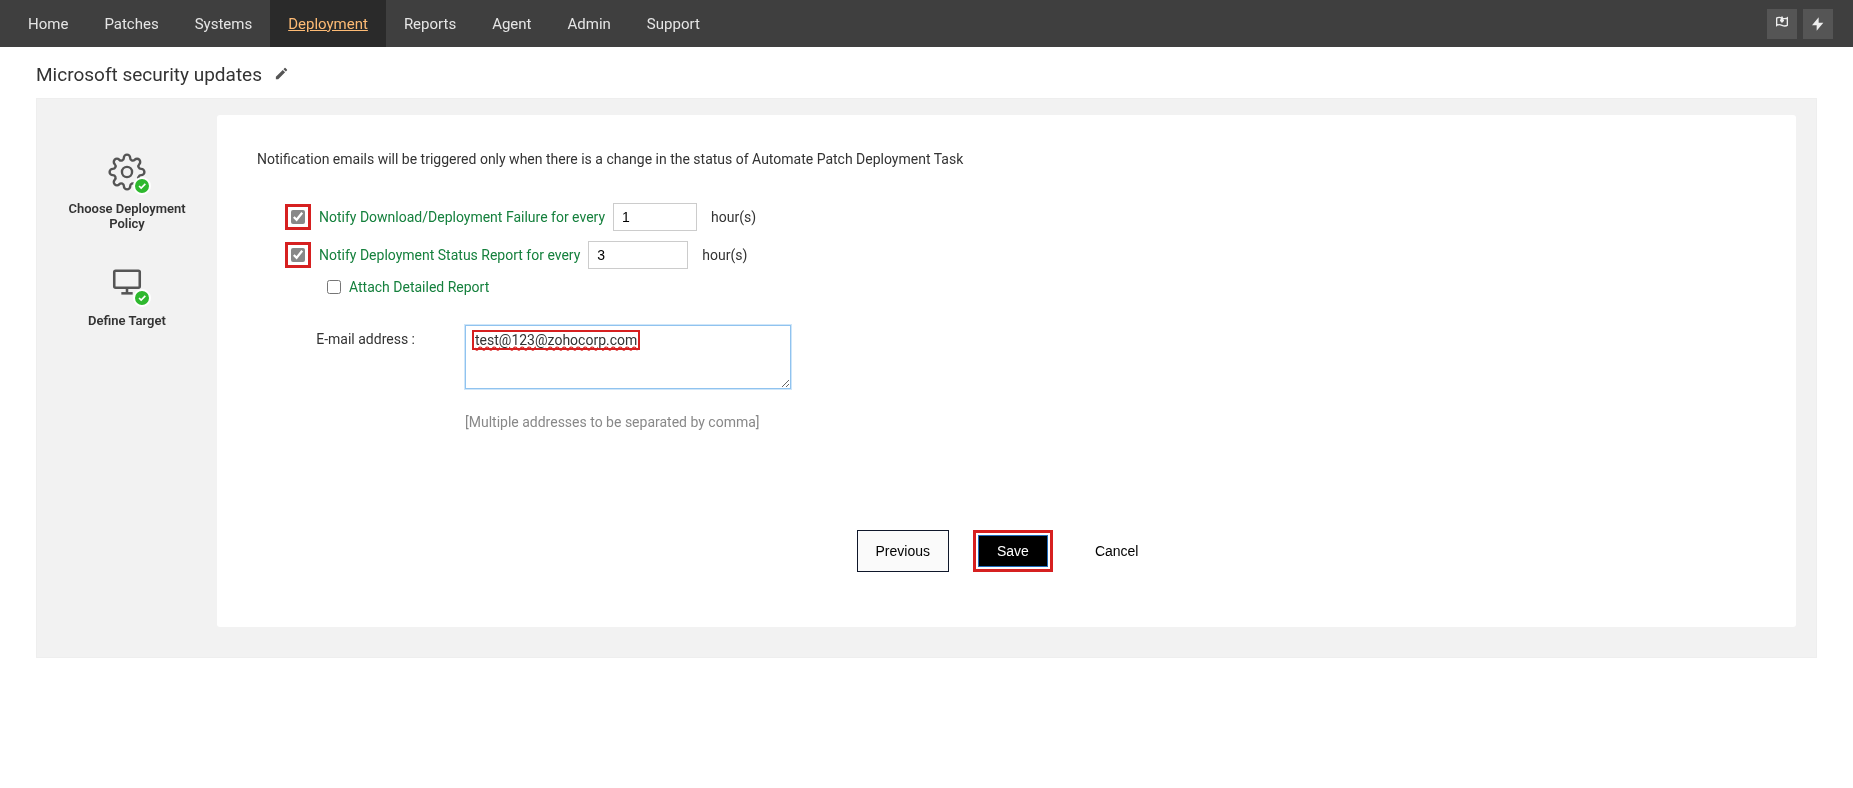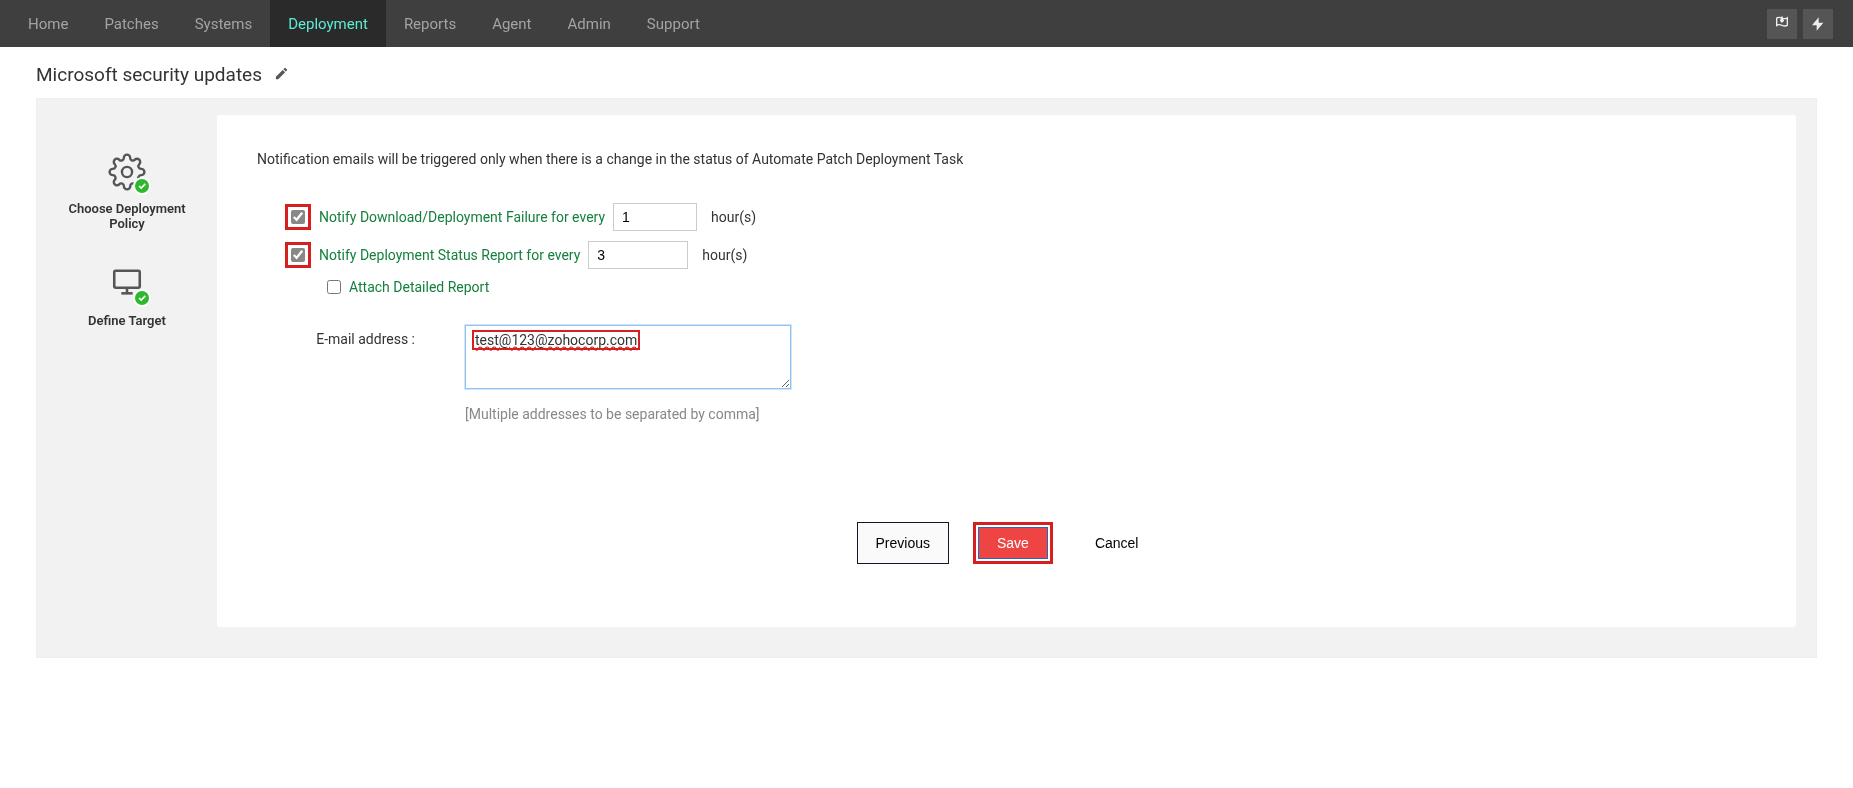--- a/index.html
+++ b/index.html
@@ -14,30 +14,31 @@
   .top-nav {
     background: #3f3f3f;
     height: 47px;
     display: flex;
     align-items: stretch;
     padding: 0 20px 0 10px;
     justify-content: space-between;
   }
   .nav-left { display: flex; }
   .nav-item {
-    color: #a3a3a3;
+    color: #e5e5e5;
     padding: 0 18px;
     display: flex;
     align-items: center;
     cursor: pointer;
     font-size: 15px;
   }
   .nav-item.active {
     background: #2a2a2a;
-    color: #5eead4;
+    color: #fdba74;
+    text-decoration: underline;
   }
   .nav-right { display: flex; align-items: center; gap: 6px; }
   .nav-icon-btn {
     width: 30px; height: 30px;
     background: #555;
     display: flex; align-items: center; justify-content: center;
     cursor: pointer;
     color: #eee;
   }
 
@@ -169,21 +170,21 @@
     height: 64px;
     border: 1px solid #90c3ef;
     outline: 1px solid #cfe6f9;
     resize: both;
     padding: 4px 6px;
     font-family: inherit;
     font-size: 14px;
   }
   .email-hint {
     color: #888;
-    margin-top: 14px;
+    margin-top: 22px;
     font-size: 14px;
   }
   .textarea-wrapper {
     position: relative;
     display: inline-block;
   }
   .text-overlay {
     position: absolute;
     top: 1px; left: 1px;
     padding: 4px 6px;
@@ -208,21 +209,21 @@
     margin-top: 100px;
   }
   .btn {
     padding: 7px 18px;
     font-size: 14px;
     border: 1px solid #0f172a;
     background: #fafafa;
     cursor: pointer;
   }
   .btn-primary {
-    background: #ef4444;
+    background: #000000;
     border: 1px solid #1f6bbd;
     color: #fff;
   }
   .hl-btn {
     display: inline-flex;
     padding: 2px;
     border: 3px solid #d62020;
   }
 </style>
 </head>

